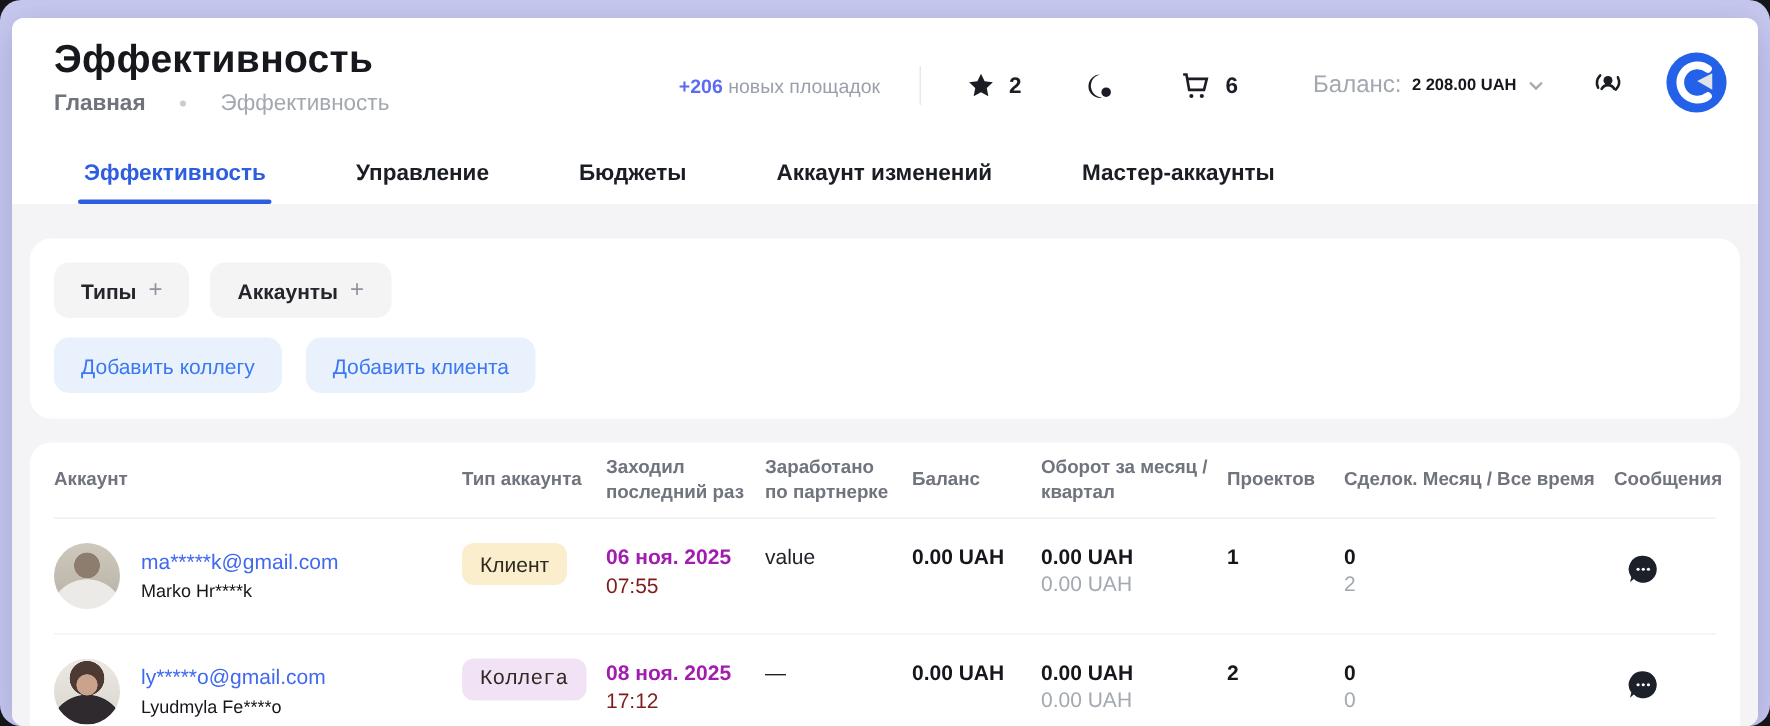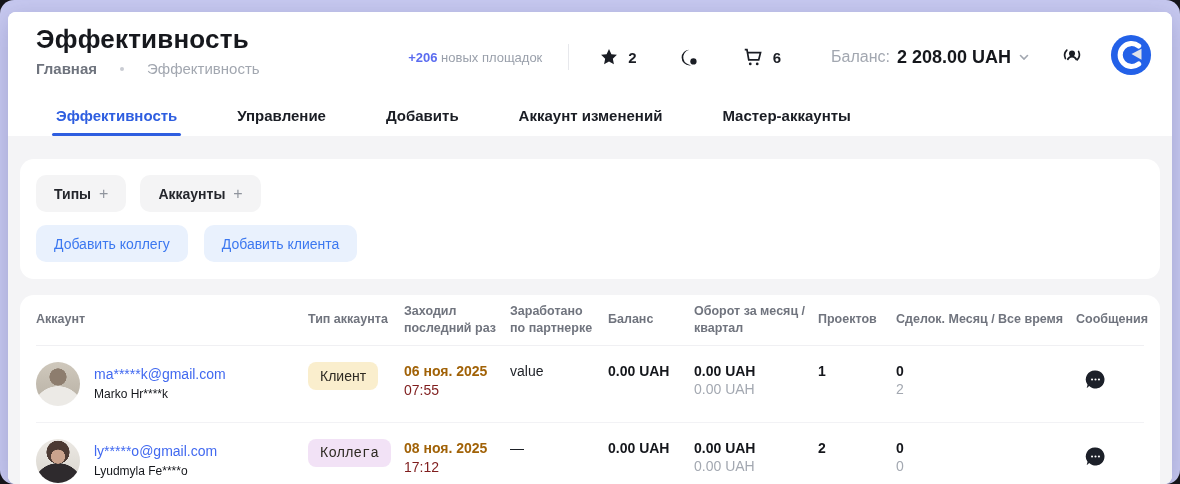--- a/index.html
+++ b/index.html
@@ -21,21 +21,21 @@
   .bc-current { color:#a2a7b0; }
 
   .topbar-right { margin-left:auto; display:flex; align-items:center; margin-top:14px; gap:0;text-align:right; }
   .new-platforms { font-size:13px; color:#9aa0ab; cursor:pointer; white-space:nowrap; }
   .new-platforms b { color:#5b6cf0; font-weight:600; }
   .tb-divider { width:1px; height:26px; background:#e7e8ec; margin:0 30px 0 26px; }
   .tb-item { display:flex; align-items:center; gap:9px; font-size:15px; font-weight:700; color:#1a1d24; cursor:pointer; margin-right:42px; }
   .tb-item svg { display:block; }
   .balance { display:flex; align-items:center; gap:7px; cursor:pointer; margin-left:8px; }
   .balance-label { font-size:16px; color:#a2a7b0; }
-  .balance-value { font-size:18px; font-weight:700; color:#15171c; }
+  .balance-value { font-size:11px; font-weight:700; color:#15171c; }
   .switch-icon { margin:0 26px 0 30px; cursor:pointer; }
   .logo { width:42px; height:42px; cursor:pointer; margin-top:-4px; }
 
   
   .tabs { display:flex; gap:44px; padding:26px 12px 0 12px; }
   .tab { font-size:15px; font-weight:700; color:#1a1d24; padding:4px 8px 12px 8px; cursor:pointer; position:relative; white-space:nowrap; }
   .tab.active { color:#2e5ee0; }
   .tab.active::after { content:""; position:absolute; left:4px; right:4px; bottom:0; height:3px; border-radius:2px; background:#2e5ee0; }
 
   
@@ -69,21 +69,21 @@
   .avatar.a2 { background:
       radial-gradient(circle at 50% 40%, #caa38d 0 20%, rgba(0,0,0,0) 21%),
       radial-gradient(circle at 50% 30%, #4c3a33 0 30%, rgba(0,0,0,0) 31%),
       radial-gradient(circle at 50% 112%, #2e2a2d 0 46%, rgba(0,0,0,0) 47%),
       linear-gradient(#ece9e4,#d8d4cd); }
   .email { font-size:14px; color:#4169f0; cursor:pointer; }
   .acct-name { font-size:12px; color:#15171c; margin-top:5px; }
   .badge { display:inline-block; border-radius:8px; padding:6px 12px; font-size:14px; color:#2e2a22; margin-top:-1px; }
   .badge.client { background:#faeecd; }
   .badge.colleague { background:#f2e2f6;font-family:Liberation Mono, monospace; }
-  .date-line { font-weight:600; color:#a16207; }
+  .date-line { font-weight:600; color:#a21caf; }
   .time-line { margin-top:3px; color:#7f1d1d; }
   .msg-cell { padding-top:22px; padding-left:8px; cursor:pointer; }
 </style>
 </head>
 <body>
 
 <div class="screen">
 <div class="window">
 
   <div class="header">
@@ -146,21 +146,21 @@
           <circle cx="22" cy="22" r="21" fill="#2361e8"></circle>
           <path d="M30 12.5a12 12 0 1 0 0 19" fill="none" stroke="#ffffff" stroke-width="5.4" stroke-linecap="round"></path>
           <polygon points="33,15.5 33,27 22.5,21" fill="#dfe3ea"></polygon>
         </svg>
       </div>
     </div>
 
     <div class="tabs">
       <span class="tab active">Эффективность</span>
       <span class="tab">Управление</span>
-      <span class="tab">Добавить</span>
+      <span class="tab">Бюджеты</span>
       <span class="tab">Аккаунт изменений</span>
       <span class="tab">Мастер-аккаунты</span>
     </div>
   </div>
 
   <div class="content">
 
     <div class="card filters-card">
       <div class="chip-row">
         <button class="chip">

